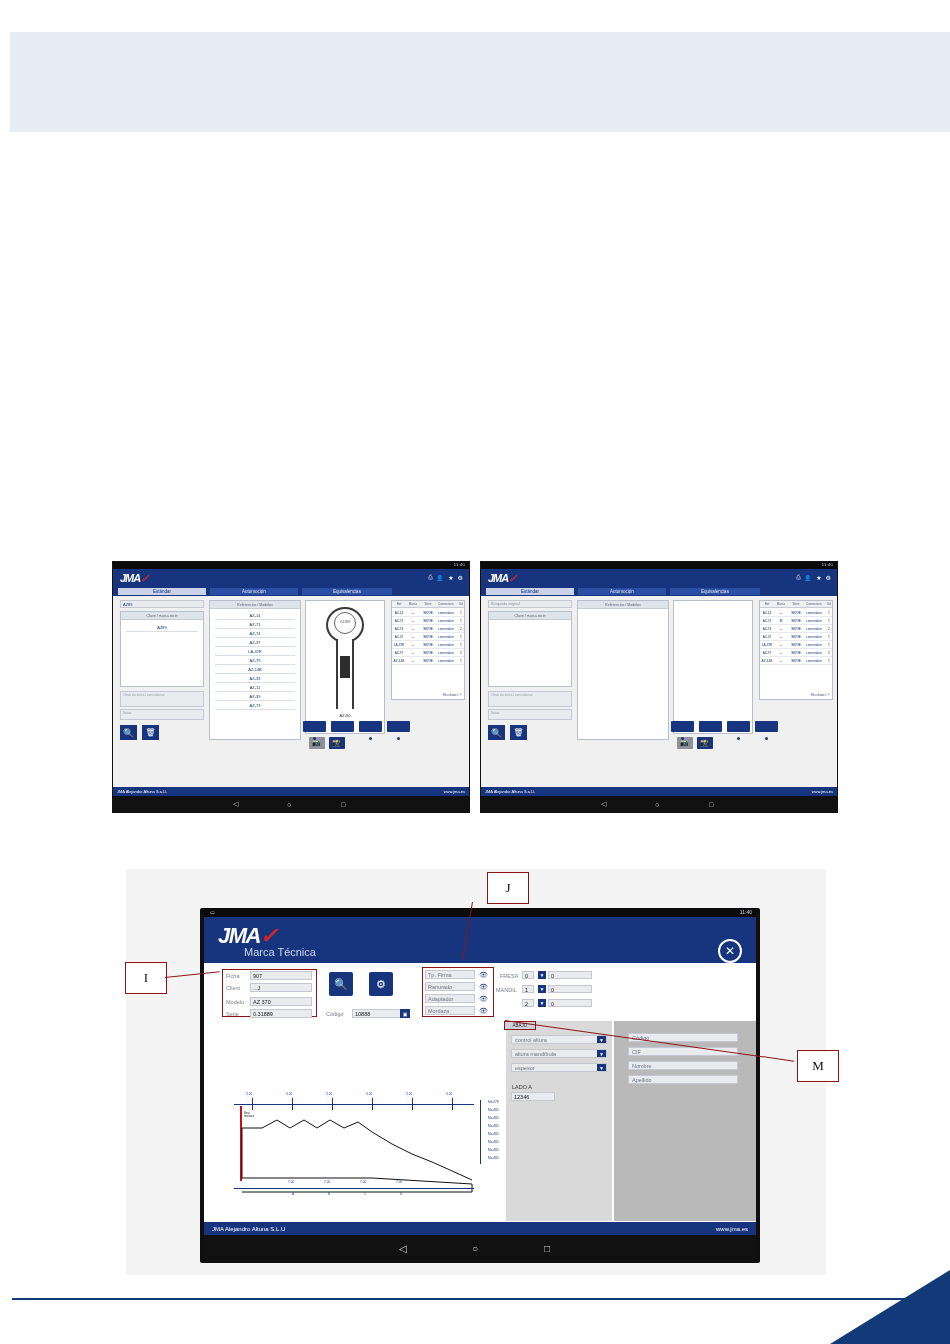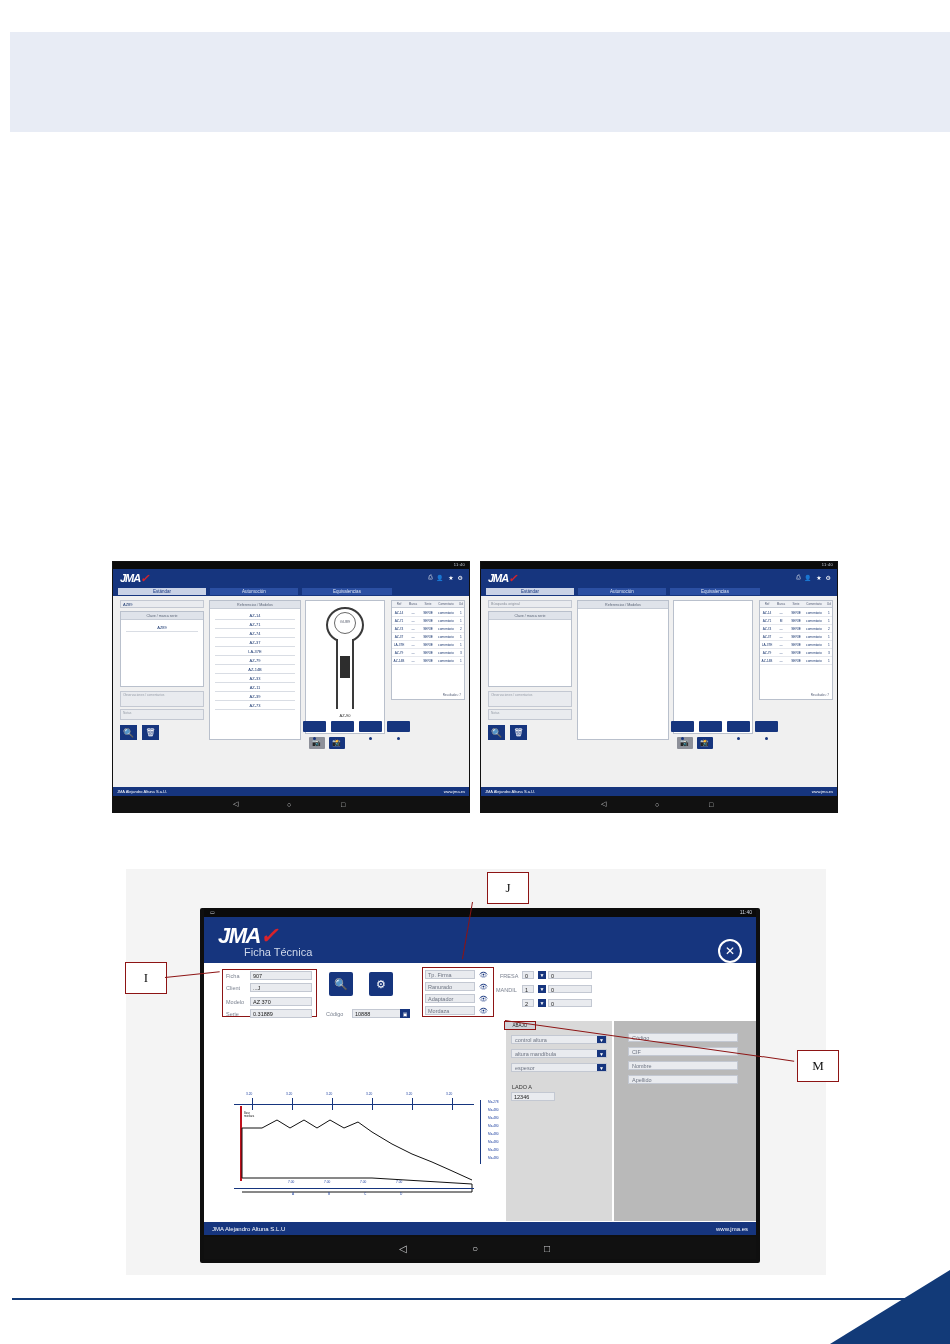--- a/index.html
+++ b/index.html
@@ -415,21 +415,21 @@
     <div style="position:absolute;left:4px;top:0;width:552px;height:9px;background:#0b0b0b;">
       <span style="position:absolute;right:4px;top:1px;font-size:5px;color:#cfd5e0;">11:40</span>
       <span style="position:absolute;left:6px;top:1px;font-size:5px;color:#cfd5e0;">▭</span>
     </div>
 
     <div class="ft-screen">
       <div class="ft-header"></div>
       <div class="ft-logo">
         <span>JMA</span><span style="color:#d8232a;">✓</span>
       </div>
-      <div class="ft-title">Ficha Técnica</div>
+      <div class="ft-title">Marca Técnica</div>
       <div class="ft-close">✕</div>
 
       <div class="hl-box" style="left:18px;top:52px;width:95px;height:48px;"></div>
 
       <span class="ft-label" style="left:22px;top:56px;">Ficha</span>
       <div class="ft-field" style="left:46px;top:54px;width:62px;height:9px;">
         <span class="ft-val" style="left:2px;top:1px;">907</span>
       </div>
 
       <span class="ft-label" style="left:22px;top:68px;">Client</span>

